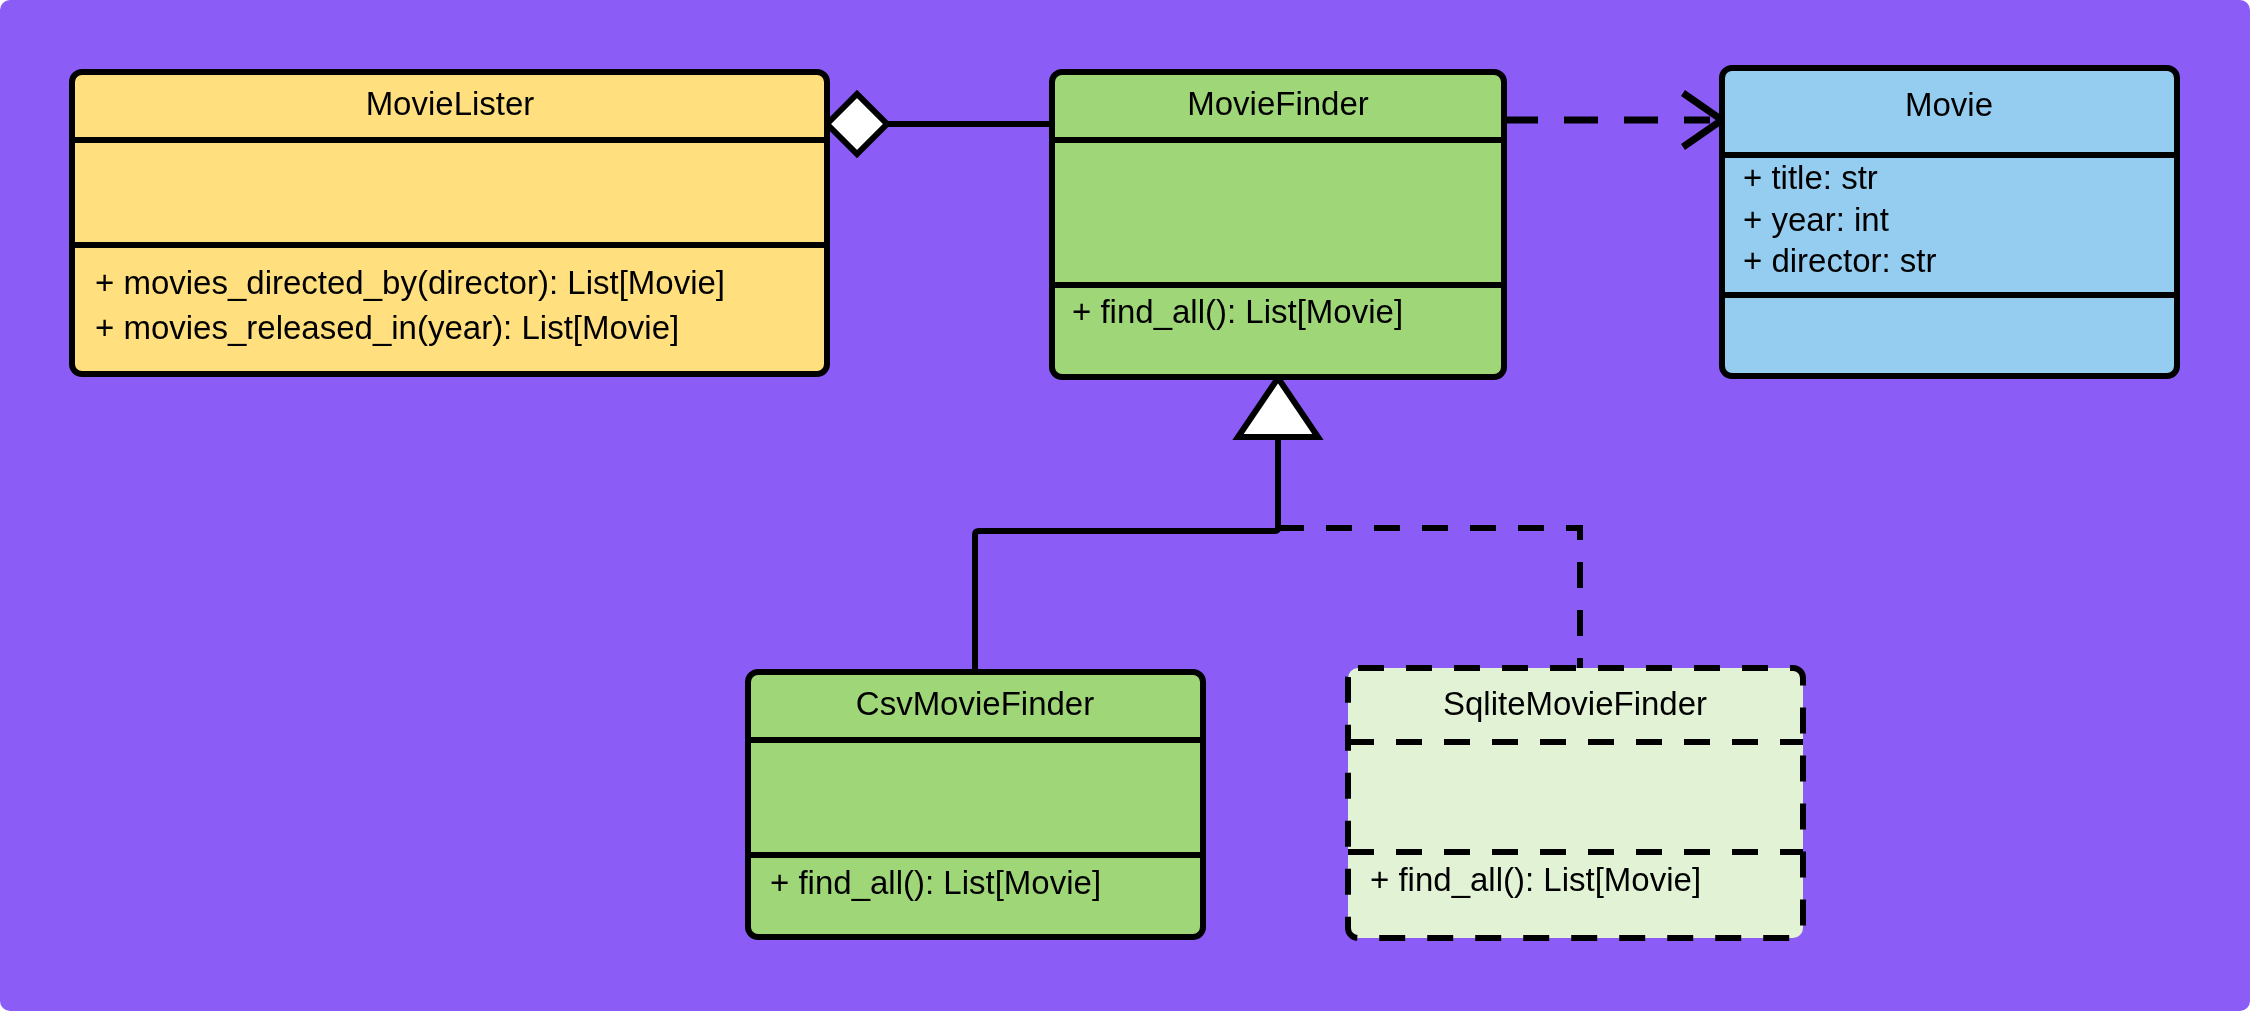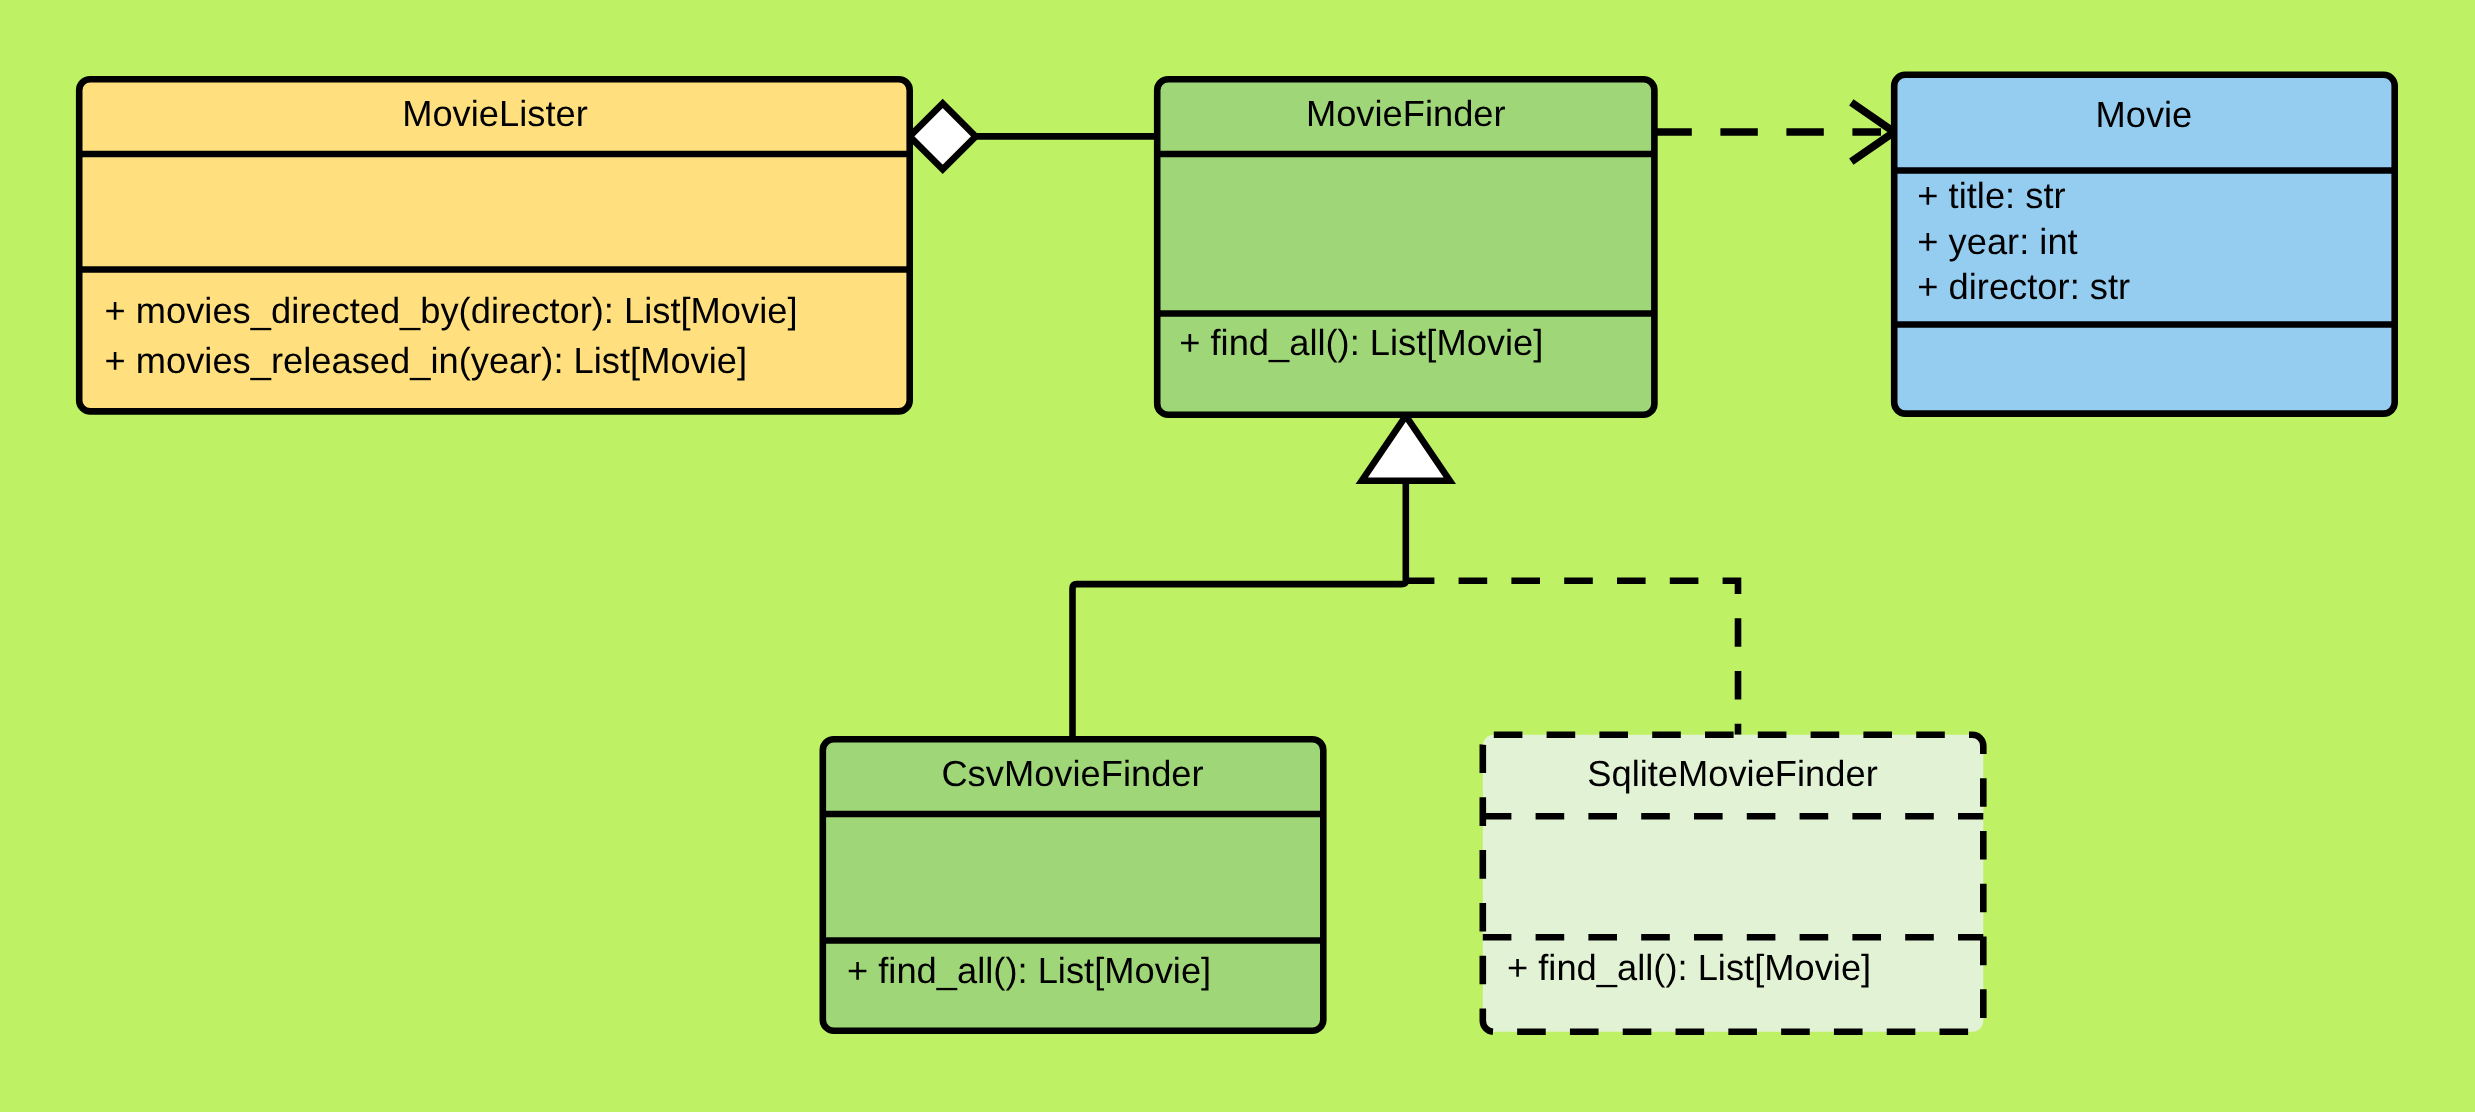--- a/index.html
+++ b/index.html
@@ -10,21 +10,22 @@
   body {
     width: 2250px;
     height: 1011px;
     font-family: "Liberation Sans", sans-serif;
     overflow: hidden;
   }
   #diagram-root {
     position: relative;
     width: 2250px;
     height: 1011px;
-    background: #bef264;
+    background: #8b5cf6;
+    border-radius: 10px;
   }
   svg.uml-canvas {
     display: block;
     width: 2250px;
     height: 1011px;
   }
   text {
     font-family: "Liberation Sans", sans-serif;
     fill: #000000;
     dominant-baseline: middle;

